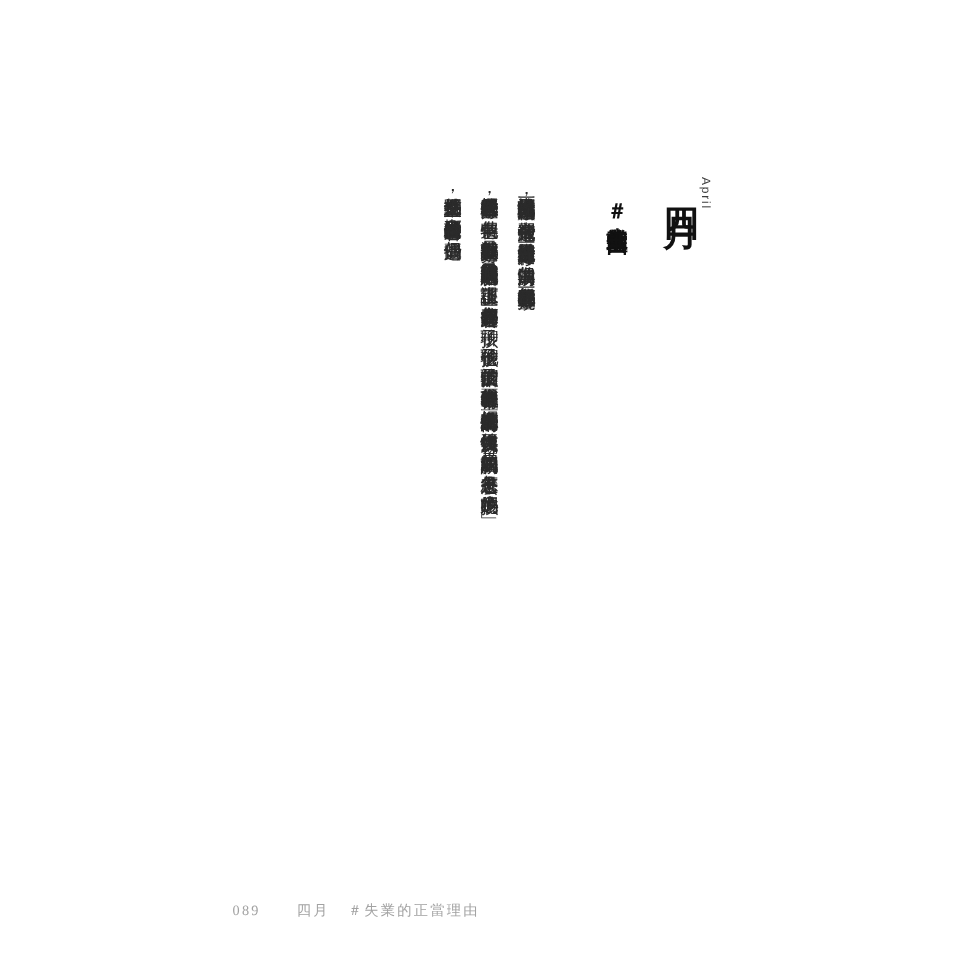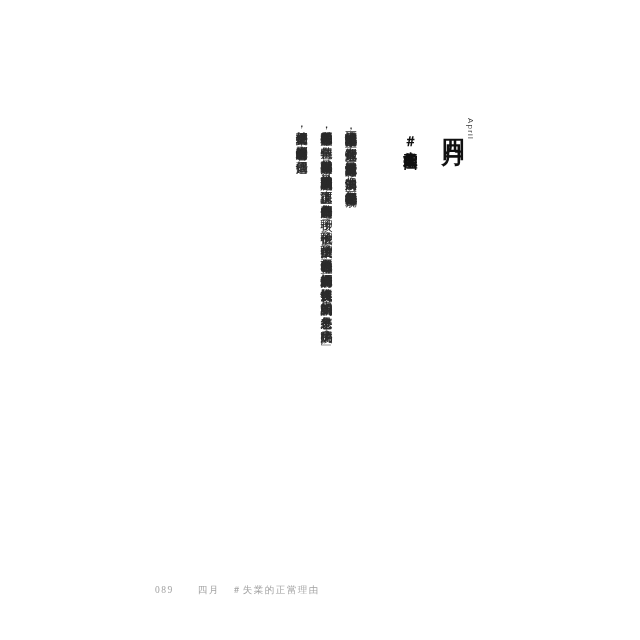--- a/index.html
+++ b/index.html
@@ -65,21 +65,21 @@
     color: #2b2b2b;
   }
   .body-text p {
     margin: 0;
     padding: 0;
     text-indent: 2em;
   }
   
   .footer {
     position: absolute;
-    top: 584px;
+    top: 601px;
     left: 155px;
     font-size: 9.5px;
     letter-spacing: 1.5px;
     color: #a2a2a2;
     white-space: nowrap;
   }
   .footer .page-num { margin-right: 24px; }
   .footer .chapter  { margin-right: 12px; }
 </style>
 </head>

